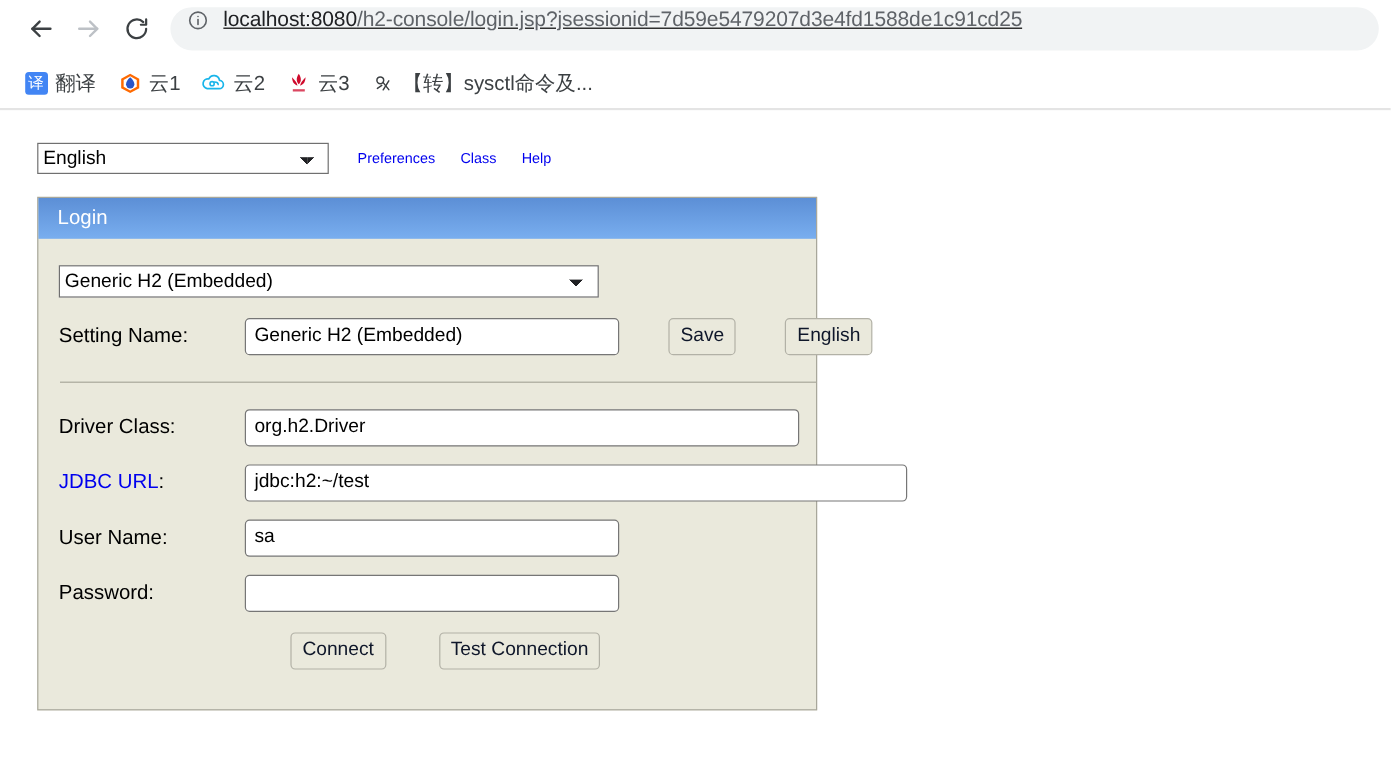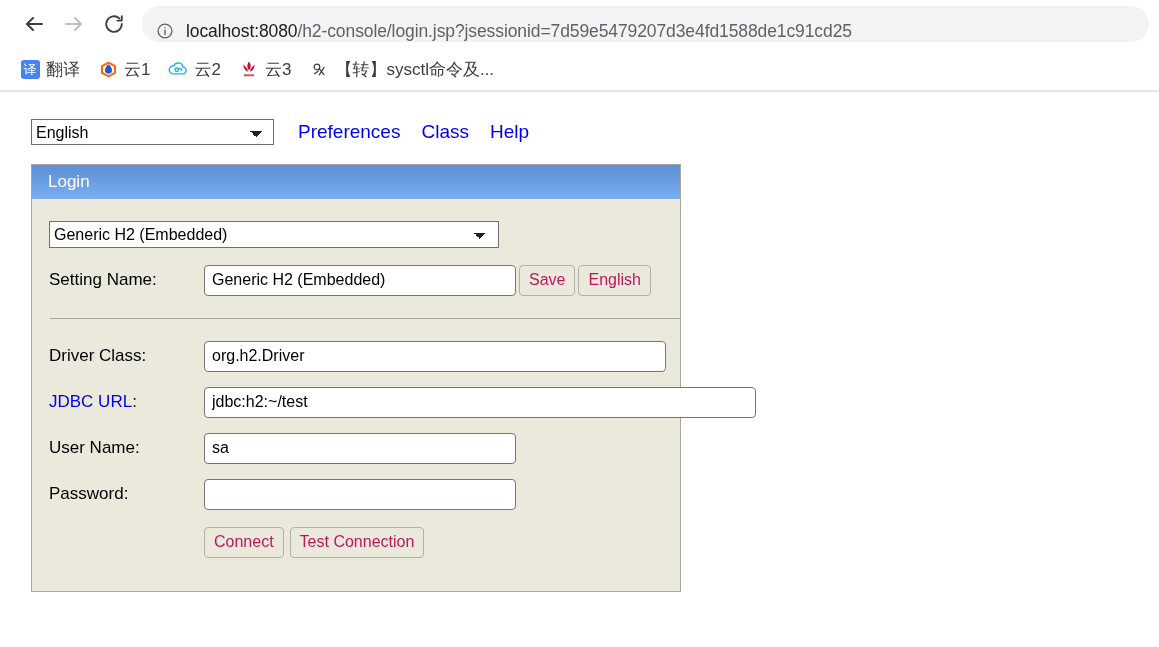--- a/index.html
+++ b/index.html
@@ -31,24 +31,25 @@
     flex: none;
   }
   .nav-btn svg { display: block; }
 
   #omnibox {
     flex: 1;
     height: 36px;
     background: #f1f3f4;
     border-radius: 18px;
     display: flex;
-    align-items: flex-end;
+    align-items: flex-start;
     padding: 0 14px 0 12px;
     margin-left: 8px;
     overflow: hidden;
+    text-decoration: underline;
   }
   #site-info-icon {
     width: 22px; height: 22px;
     flex: none;
     display: flex; align-items: center; justify-content: center;
     margin-right: 10px;
   }
   #url-text {
     font-size: 17.5px;
     color: #5f6368;
@@ -130,21 +131,21 @@
     background-image:
       linear-gradient(45deg, transparent 50%, #202124 50%),
       linear-gradient(135deg, #202124 50%, transparent 50%);
     background-position:
       calc(100% - 17px) 11px,
       calc(100% - 11px) 11px;
     background-size: 6px 6px, 6px 6px;
     background-repeat: no-repeat;
   }
   .toolbar-link {
-    font-size: 19px;
+    font-size: 12px;
     color: #0000ee;
     text-decoration: none;
     margin-left: 21px;
   }
   #toolbar a:first-of-type { margin-left: 24px; }
 
   
   #login-panel {
     position: absolute;
     left: 31px;
@@ -222,27 +223,28 @@
   }
   #setting-name-input { width: 312px; }
   #driver-class-input { width: 462px; }
   #jdbc-url-input { width: 552px; }
   #user-name-input { width: 312px; }
   #password-input { width: 312px; }
 
   .h2-btn {
     font-family: "Liberation Sans", sans-serif;
     font-size: 16px;
-    color: #be185d;
+    color: #0f172a;
     background: #eae9dc;
     border: 1px solid #b2b1a6;
     border-radius: 4px;
     height: 31px;
     padding: 0 9px;
     cursor: pointer;
+    margin-left: 38px;
   }
   #divider-row {
     padding: 0 0 0 17px;
     height: 30px;
     display: flex;
     align-items: center;
   }
   #form-divider {
     width: 630px;
     height: 1px;

